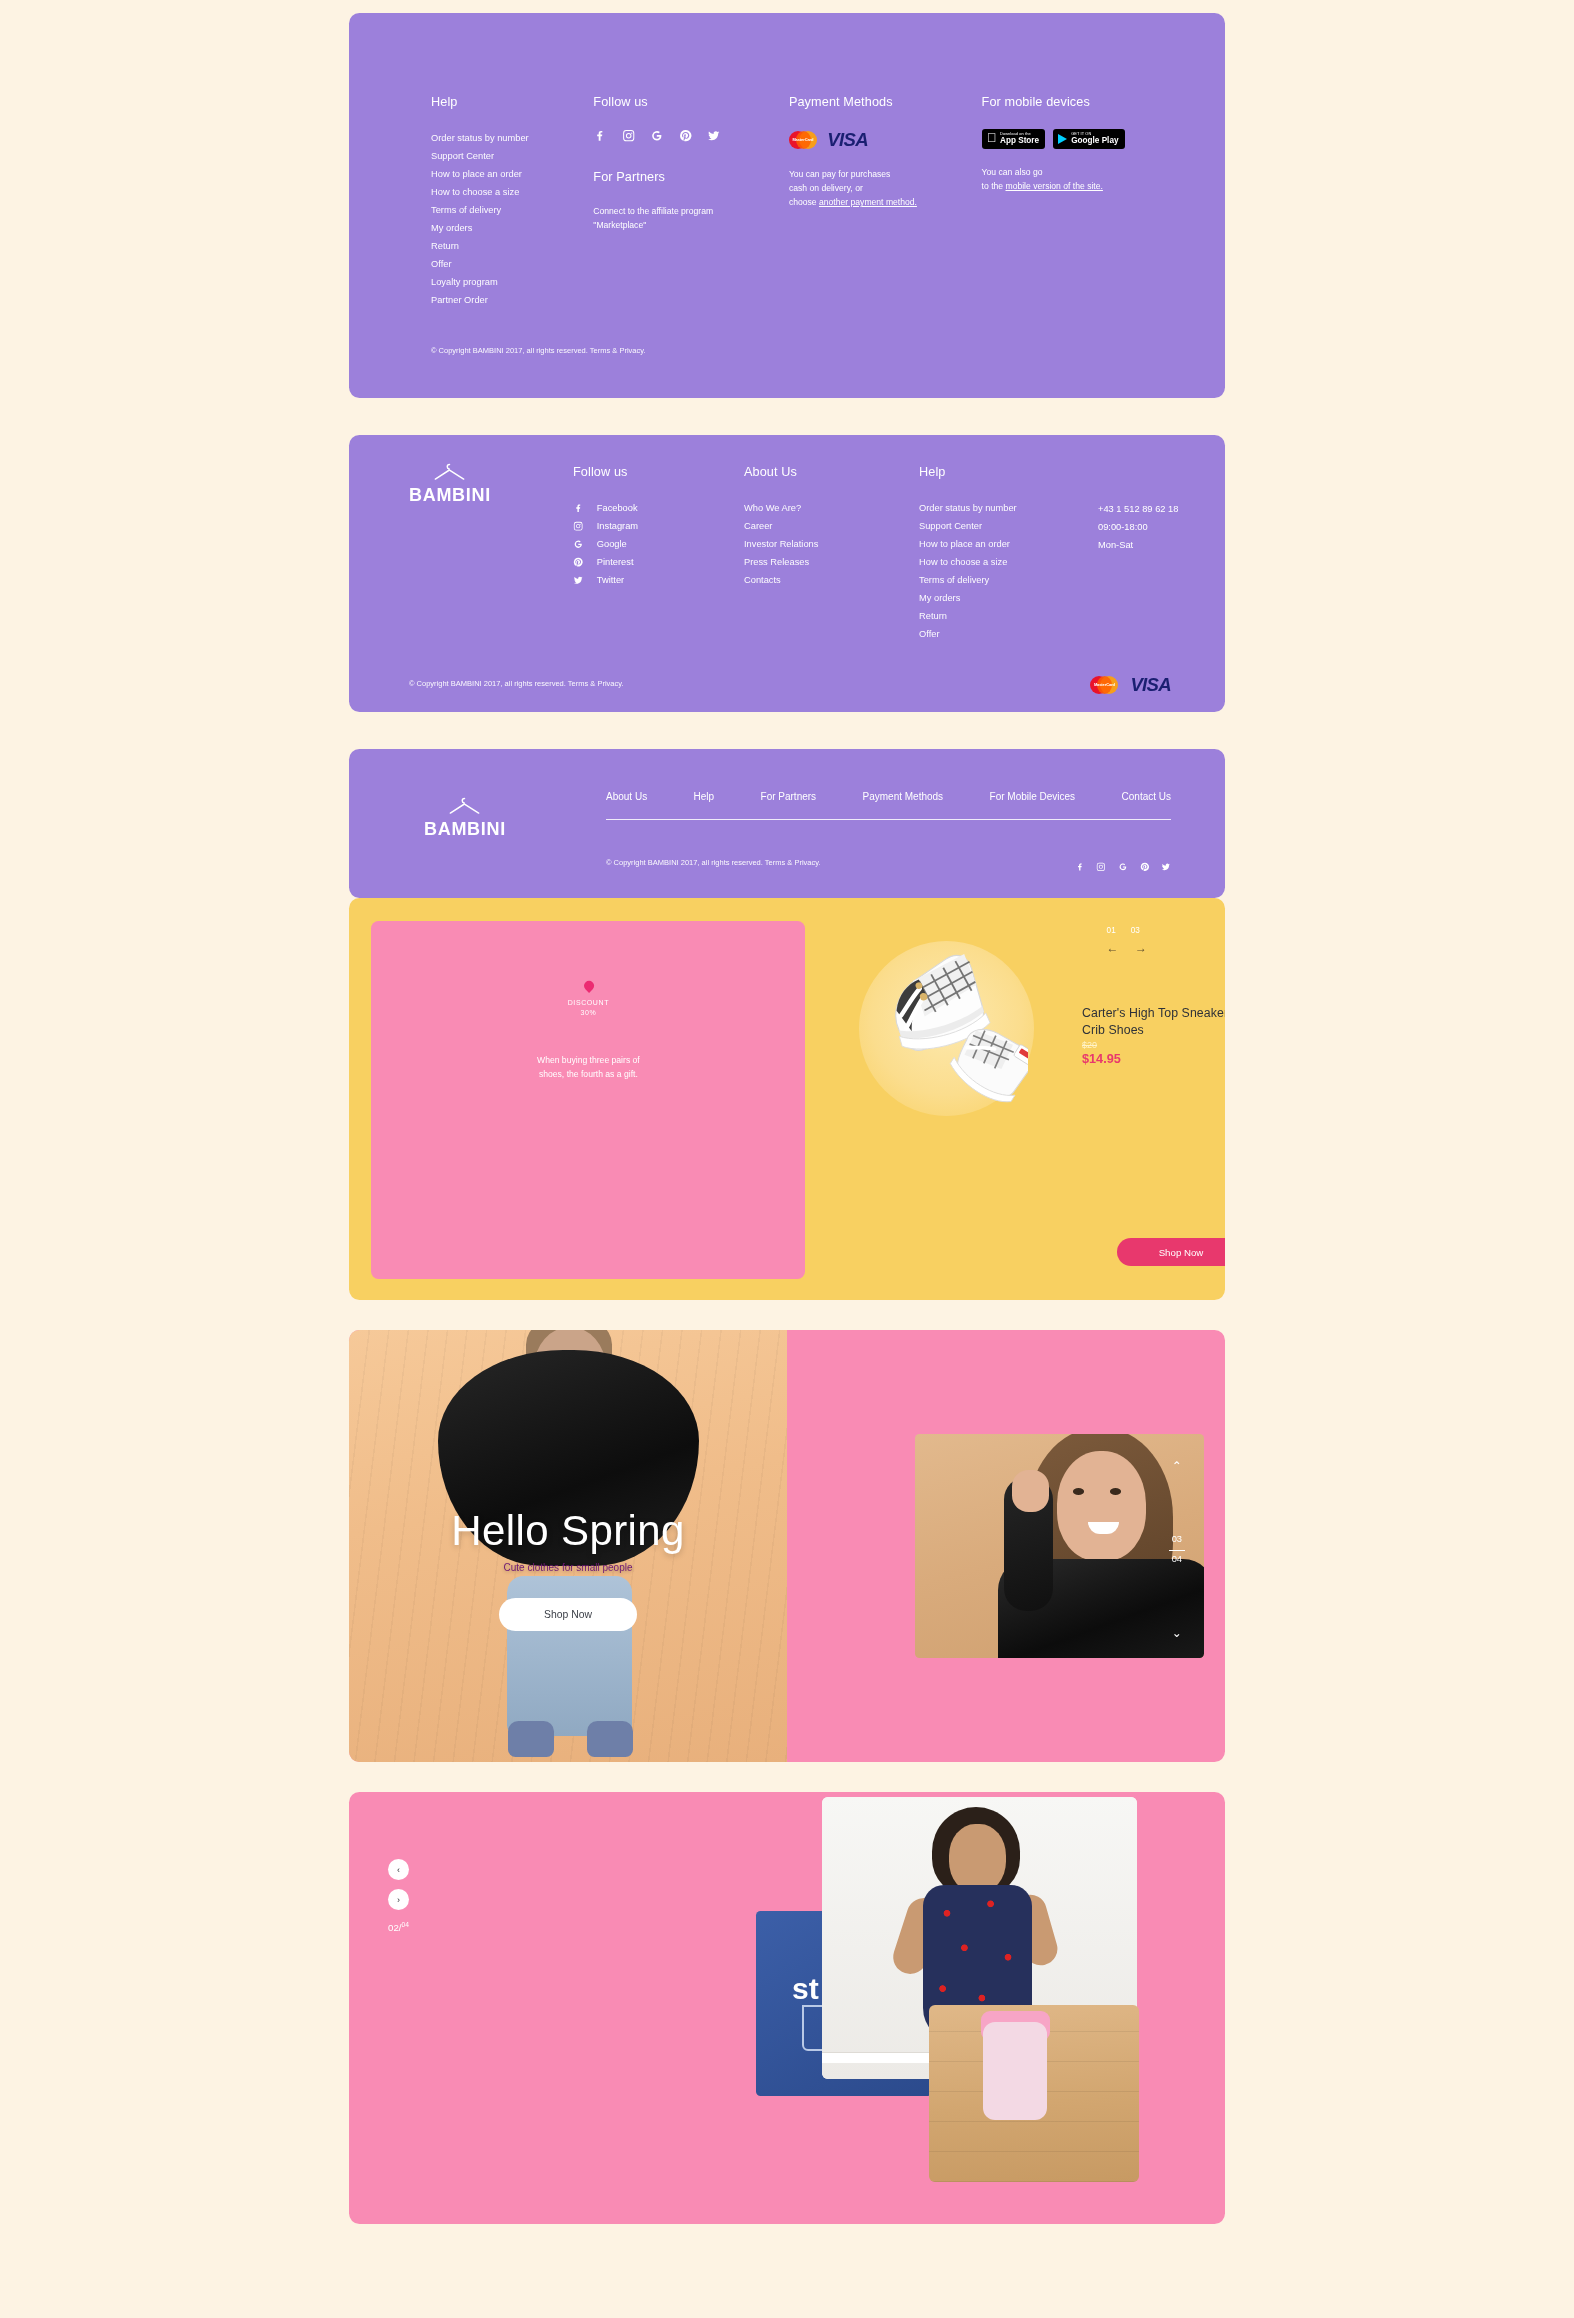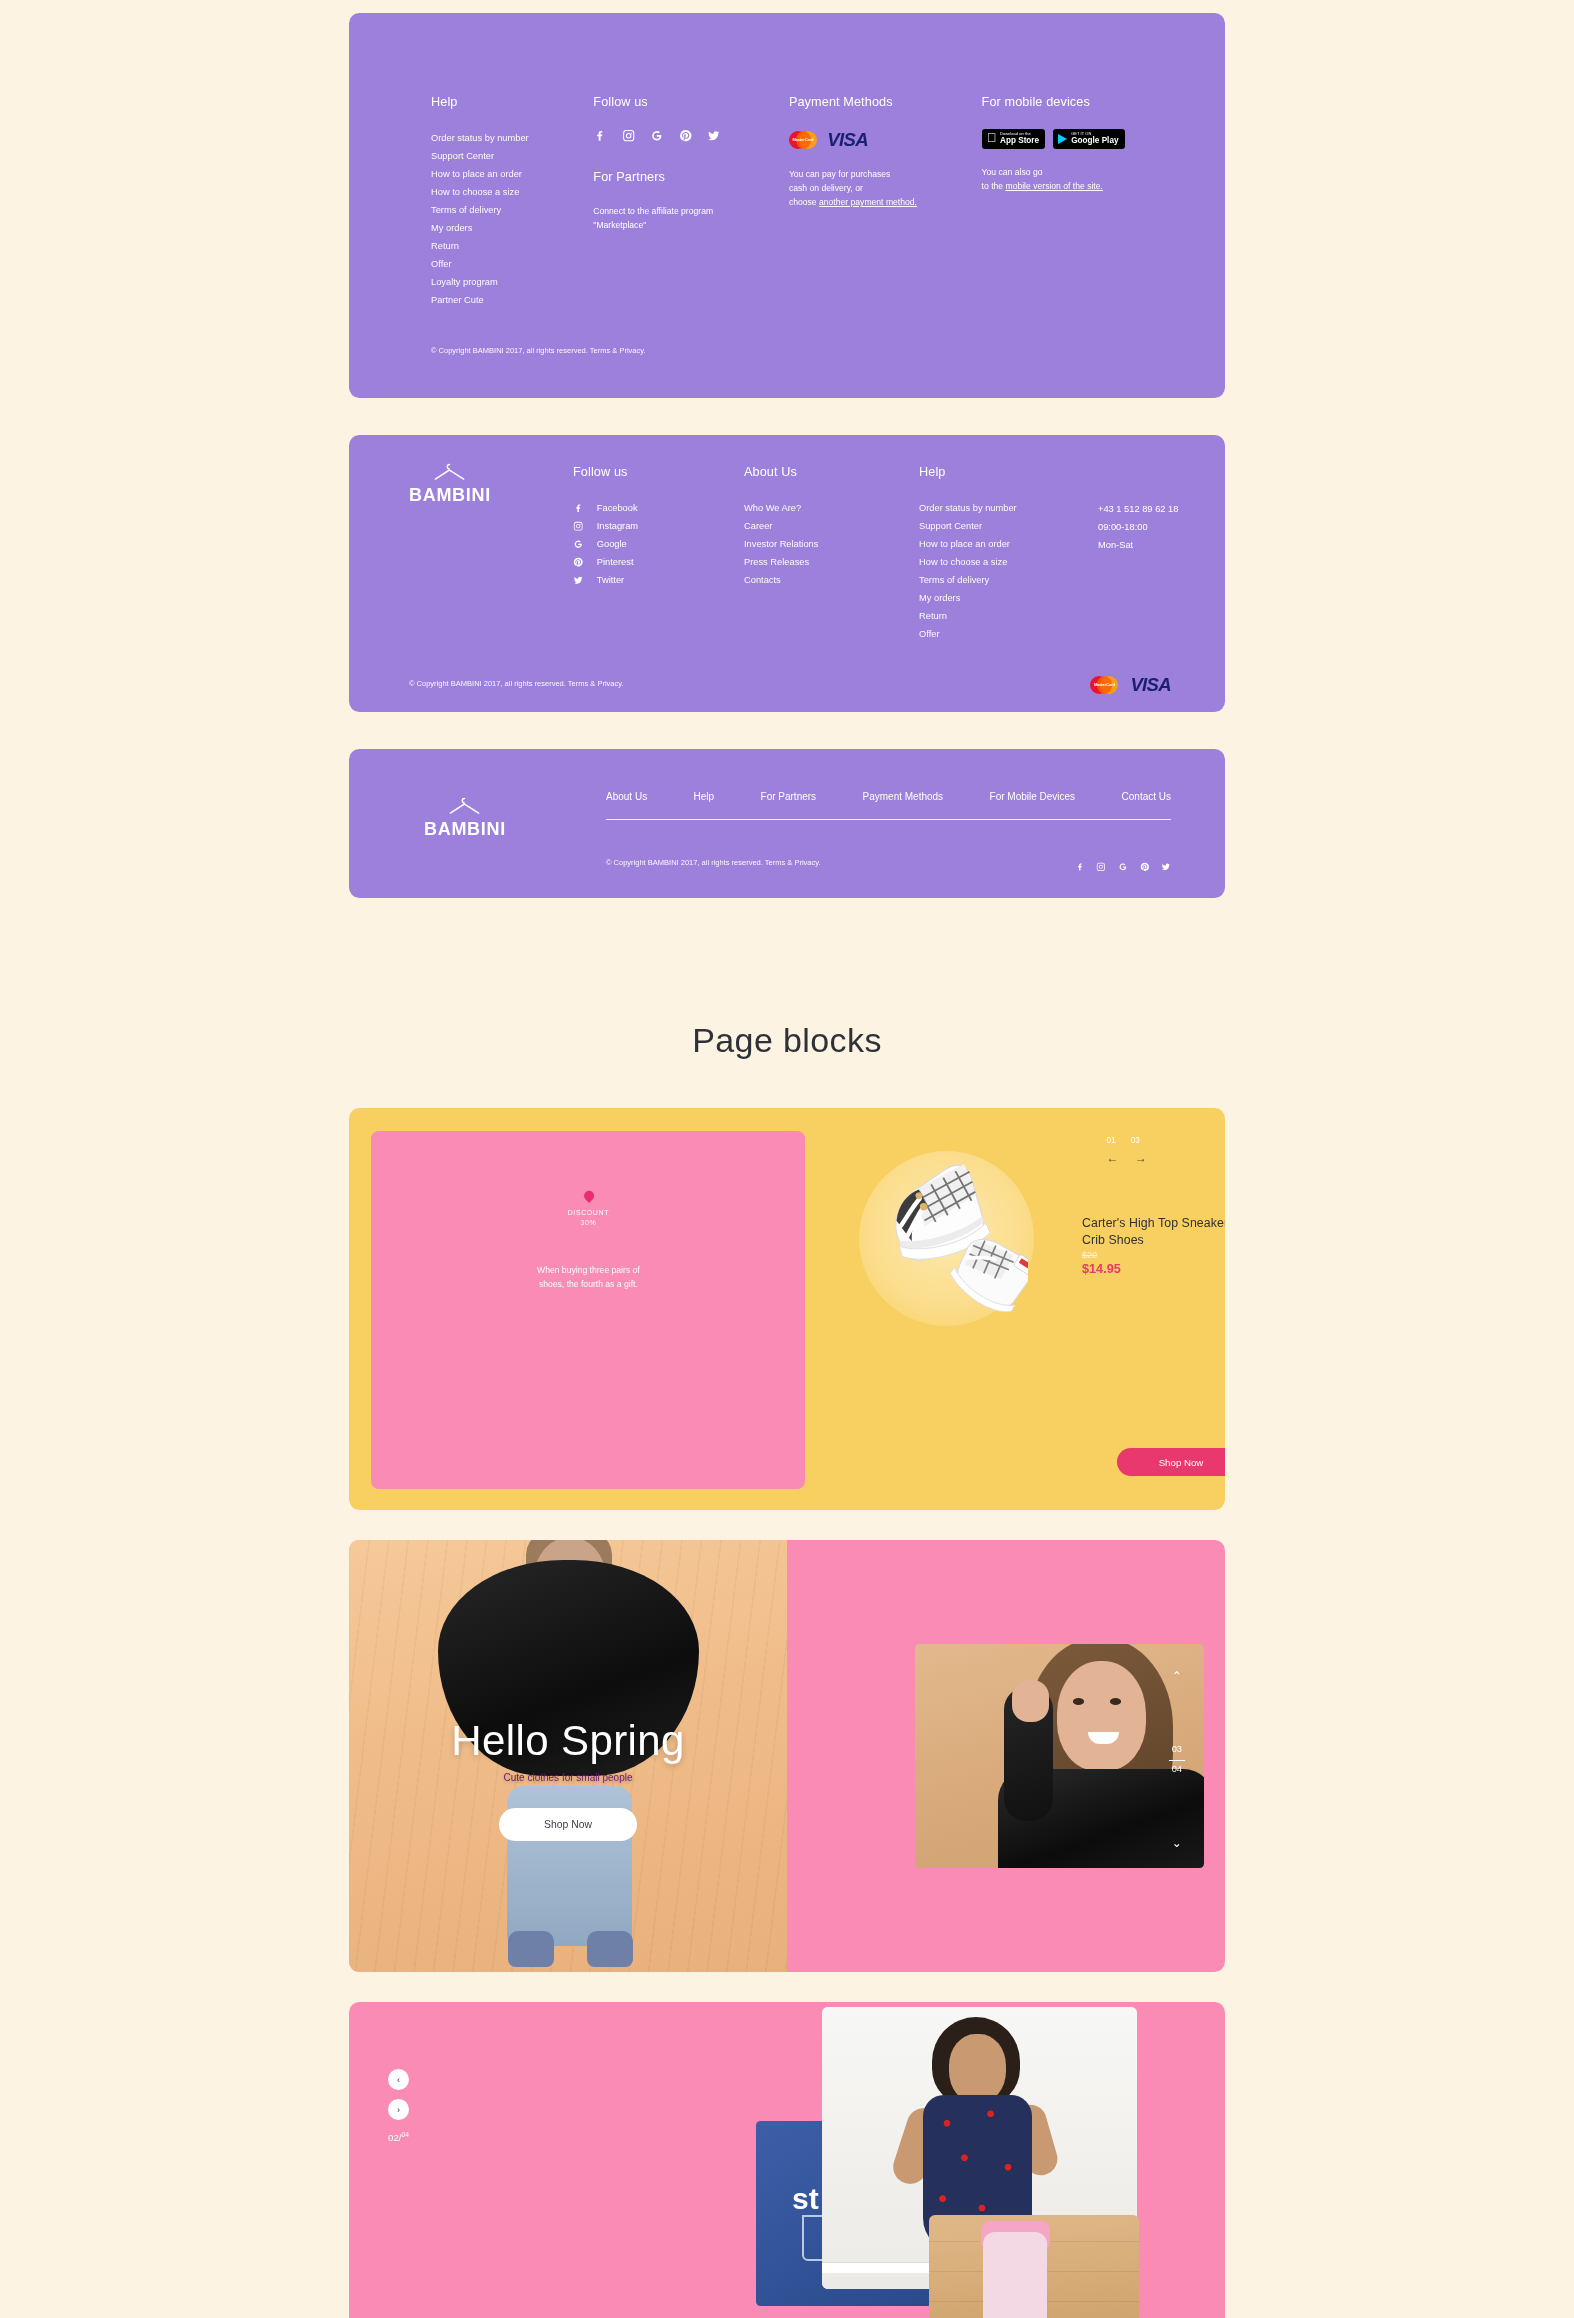--- a/index.html
+++ b/index.html
@@ -382,21 +382,21 @@
         <ul class="link-list">
           <li>Order status by number</li>
           <li>Support Center</li>
           <li>How to place an order</li>
           <li>How to choose a size</li>
           <li>Terms of delivery</li>
           <li>My orders</li>
           <li>Return</li>
           <li>Offer</li>
           <li>Loyalty program</li>
-          <li>Partner Cute</li>
+          <li>Partner Order</li>
         </ul>
       </div>
 
       <div class="c-follow">
         <div class="col-title">Follow us</div>
         <div class="social-row">
           <a class="soc">
               <svg viewBox="0 0 24 24">
                 <path d="M13.5 21v-8h2.7l.4-3.1h-3.1V7.9c0-.9.25-1.5 1.55-1.5h1.65V3.6c-.3-.04-1.3-.13-2.45-.13-2.4 0-4.05 1.47-4.05 4.18v2.25H7.5V13h2.7v8h3.3z"></path>
               </svg>
@@ -615,21 +615,20 @@
           </svg>
         </a>
       <a class="soc">
           <svg viewBox="0 0 24 24">
             <path d="M22 5.9c-.74.33-1.53.55-2.36.65a4.1 4.1 0 0 0 1.8-2.27c-.8.47-1.68.81-2.61 1a4.1 4.1 0 0 0-7 3.74A11.66 11.66 0 0 1 3.4 4.7a4.1 4.1 0 0 0 1.27 5.48 4.07 4.07 0 0 1-1.86-.51v.05a4.1 4.1 0 0 0 3.3 4.02c-.6.16-1.24.19-1.86.07a4.11 4.11 0 0 0 3.83 2.85A8.24 8.24 0 0 1 2 18.4a11.62 11.62 0 0 0 6.29 1.84c7.55 0 11.68-6.25 11.68-11.67v-.53A8.3 8.3 0 0 0 22 5.9z"></path>
           </svg>
         </a>
     </div>
   </div>
 
-  <h1 class="section-title">Page blocks</h1>
 
   <div class="card" id="blockA">
 
     <div class="promo-pink">
       <div class="pin-wrap">
         <div class="pin"></div>
         <div class="disc-label">DISCOUNT</div>
         <div class="disc-label">30%</div>
       </div>
       <div class="promo-sub">

